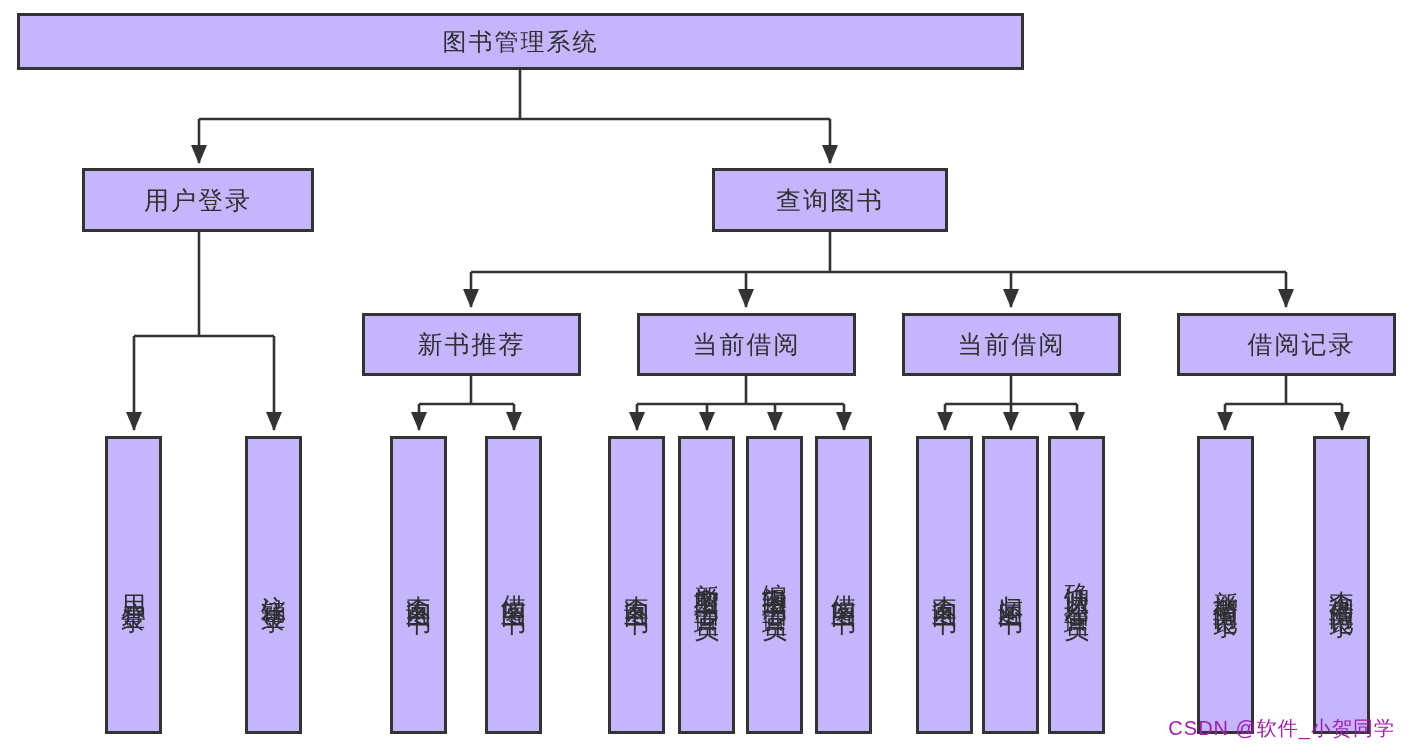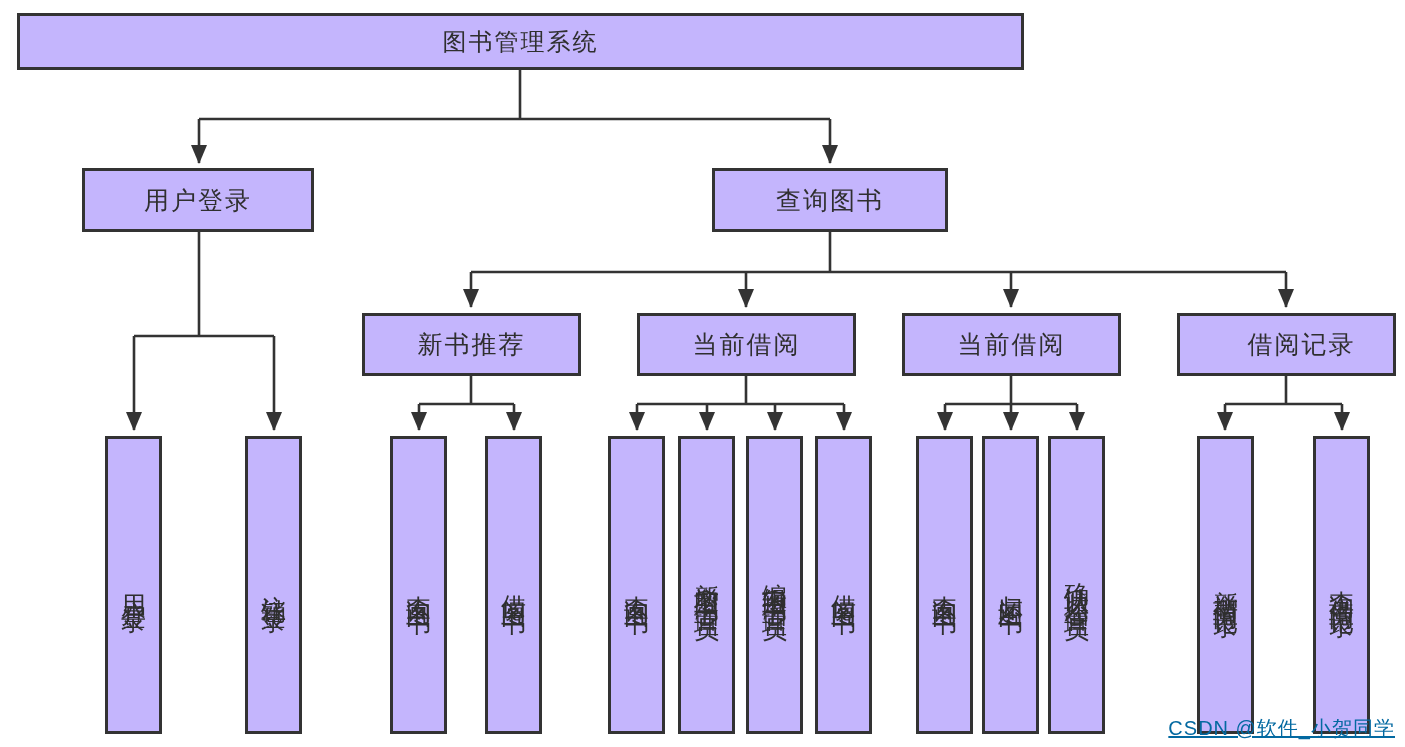--- a/index.html
+++ b/index.html
@@ -17,21 +17,21 @@
   .root{left:17px;top:13px;width:1007px;height:57px;font-size:24px;letter-spacing:2px;}
   .lvl1{top:168px;height:64px;font-size:25px;letter-spacing:2px;}
   .mid{top:313px;width:219px;height:63px;font-size:25px;letter-spacing:2px;}
   .leaf{top:436px;width:57px;height:298px;}
   .leaf span{
     writing-mode:vertical-rl;text-orientation:mixed;
     font-size:25px;letter-spacing:5px;line-height:1;white-space:nowrap;
   }
   .watermark{
     position:absolute;right:10px;bottom:5px;z-index:3;
-    font-size:20px;color:#0369a1;letter-spacing:1px;text-decoration:underline;
+    font-size:20px;color:#a21caf;letter-spacing:1px;
   }
 </style>
 </head>
 <body>
 
 <div id="stage">
 
   <svg id="connectors" width="1405" height="747" viewBox="0 0 1405 747">
     <defs>
       <marker id="arrow" markerUnits="userSpaceOnUse" markerWidth="22" markerHeight="18" refX="18" refY="8" orient="auto">

